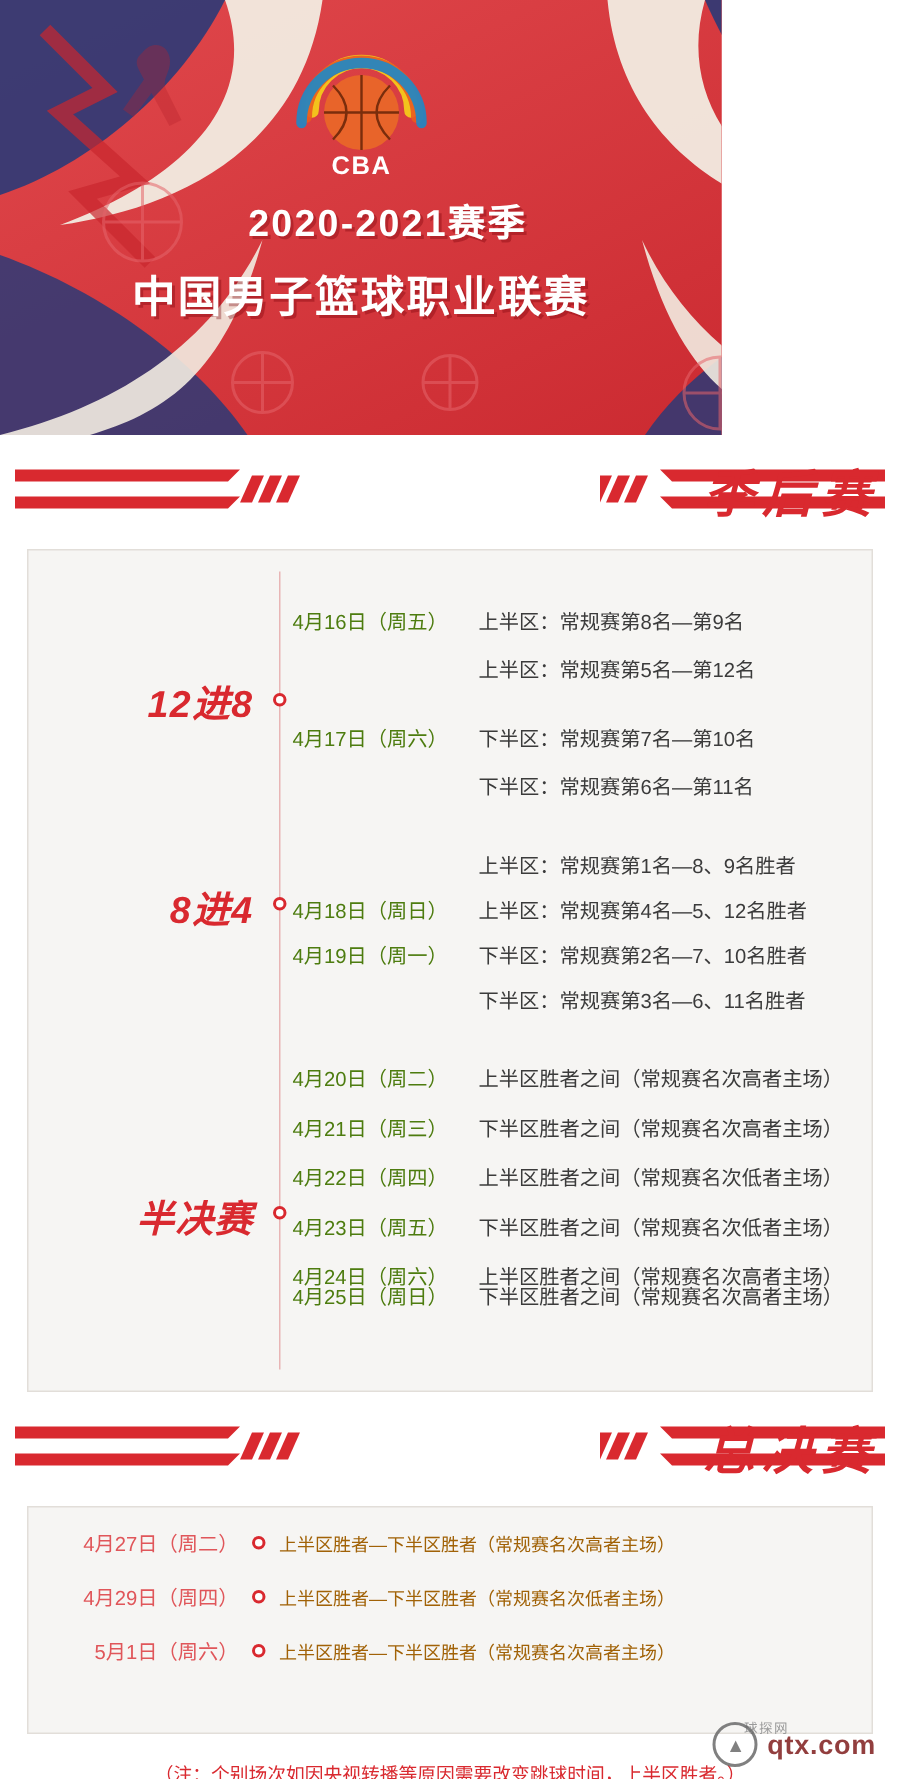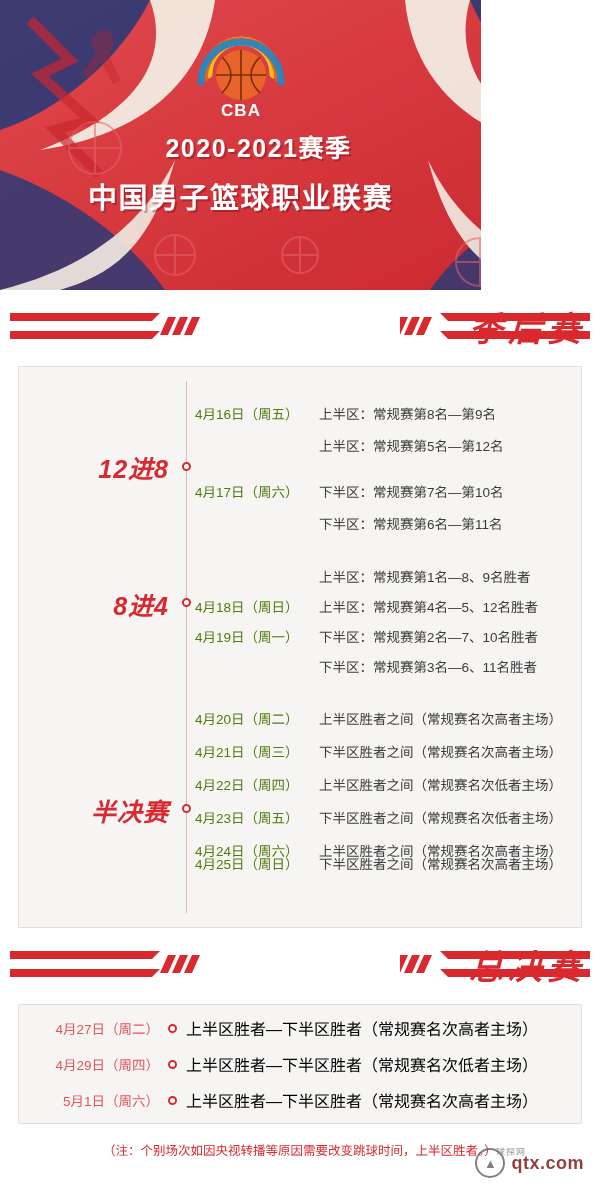--- a/index.html
+++ b/index.html
@@ -148,21 +148,21 @@
     font-size: 13.5px;
     white-space: nowrap;
   }
 
   
   .finals-panel {
     position: relative;
     margin: 4px 18px 0 18px;
     border: 1px solid #e2ded9;
     background: #f6f5f3;
-    height: 120px;
+    height: 152px;
     box-sizing: border-box;
   }
   .f-row {
     position: absolute;
     left: 0;
     right: 0;
     height: 34px;
     display: flex;
     align-items: center;
   }
@@ -176,22 +176,22 @@
   .f-dot {
     width: 9px;
     height: 9px;
     border-radius: 50%;
     background: #ffffff;
     border: 2px solid #d9292f;
     box-sizing: border-box;
     margin: 0 9px;
   }
   .f-desc {
-    color: #000000;
-    font-size: 16px;
+    color: #a16207;
+    font-size: 12px;
     white-space: nowrap;
   }
   .note {
     margin-top: 16px;
     text-align: center;
     color: #d9292f;
     font-size: 12.5px;
   }
   .wm {
     position: absolute;

